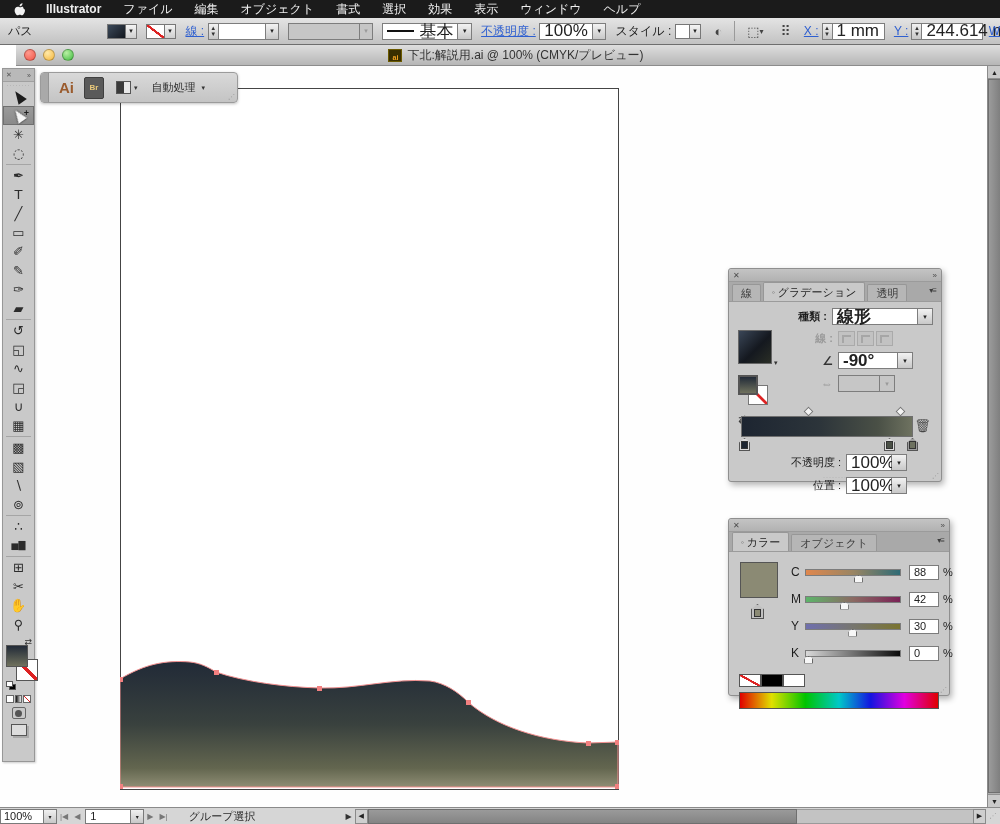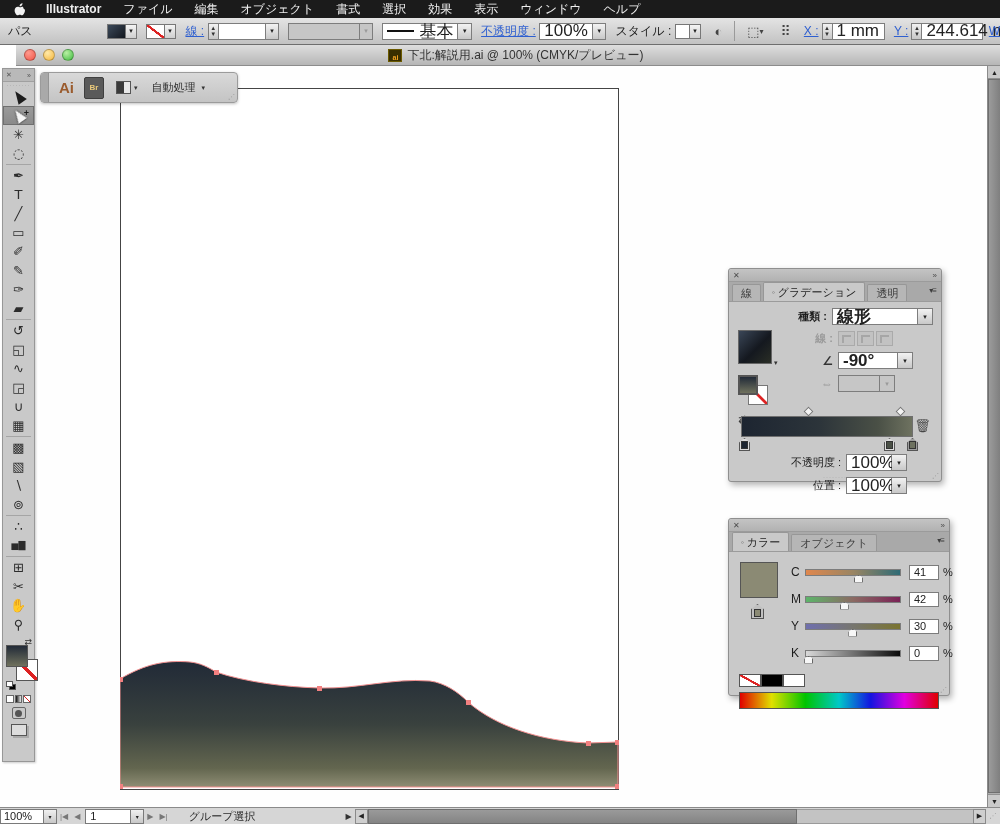--- a/index.html
+++ b/index.html
@@ -542,21 +542,21 @@
       <div id="cp-body">
         <span id="cp-swatch"></span>
         <span id="cp-stopicon">
             <i></i>
           </span>
         <div class="crow" style="top:12px;">
           <span class="cl">C</span>
           <span class="ctrack c">
               <span class="cthumb" style="left:51%;"></span>
             </span>
-          <span class="cval">41</span>
+          <span class="cval">88</span>
           <span class="cpct">%</span>
         </div>
         <div class="crow" style="top:39px;">
           <span class="cl">M</span>
           <span class="ctrack m">
               <span class="cthumb" style="left:36%;"></span>
             </span>
           <span class="cval">42</span>
           <span class="cpct">%</span>
         </div>

